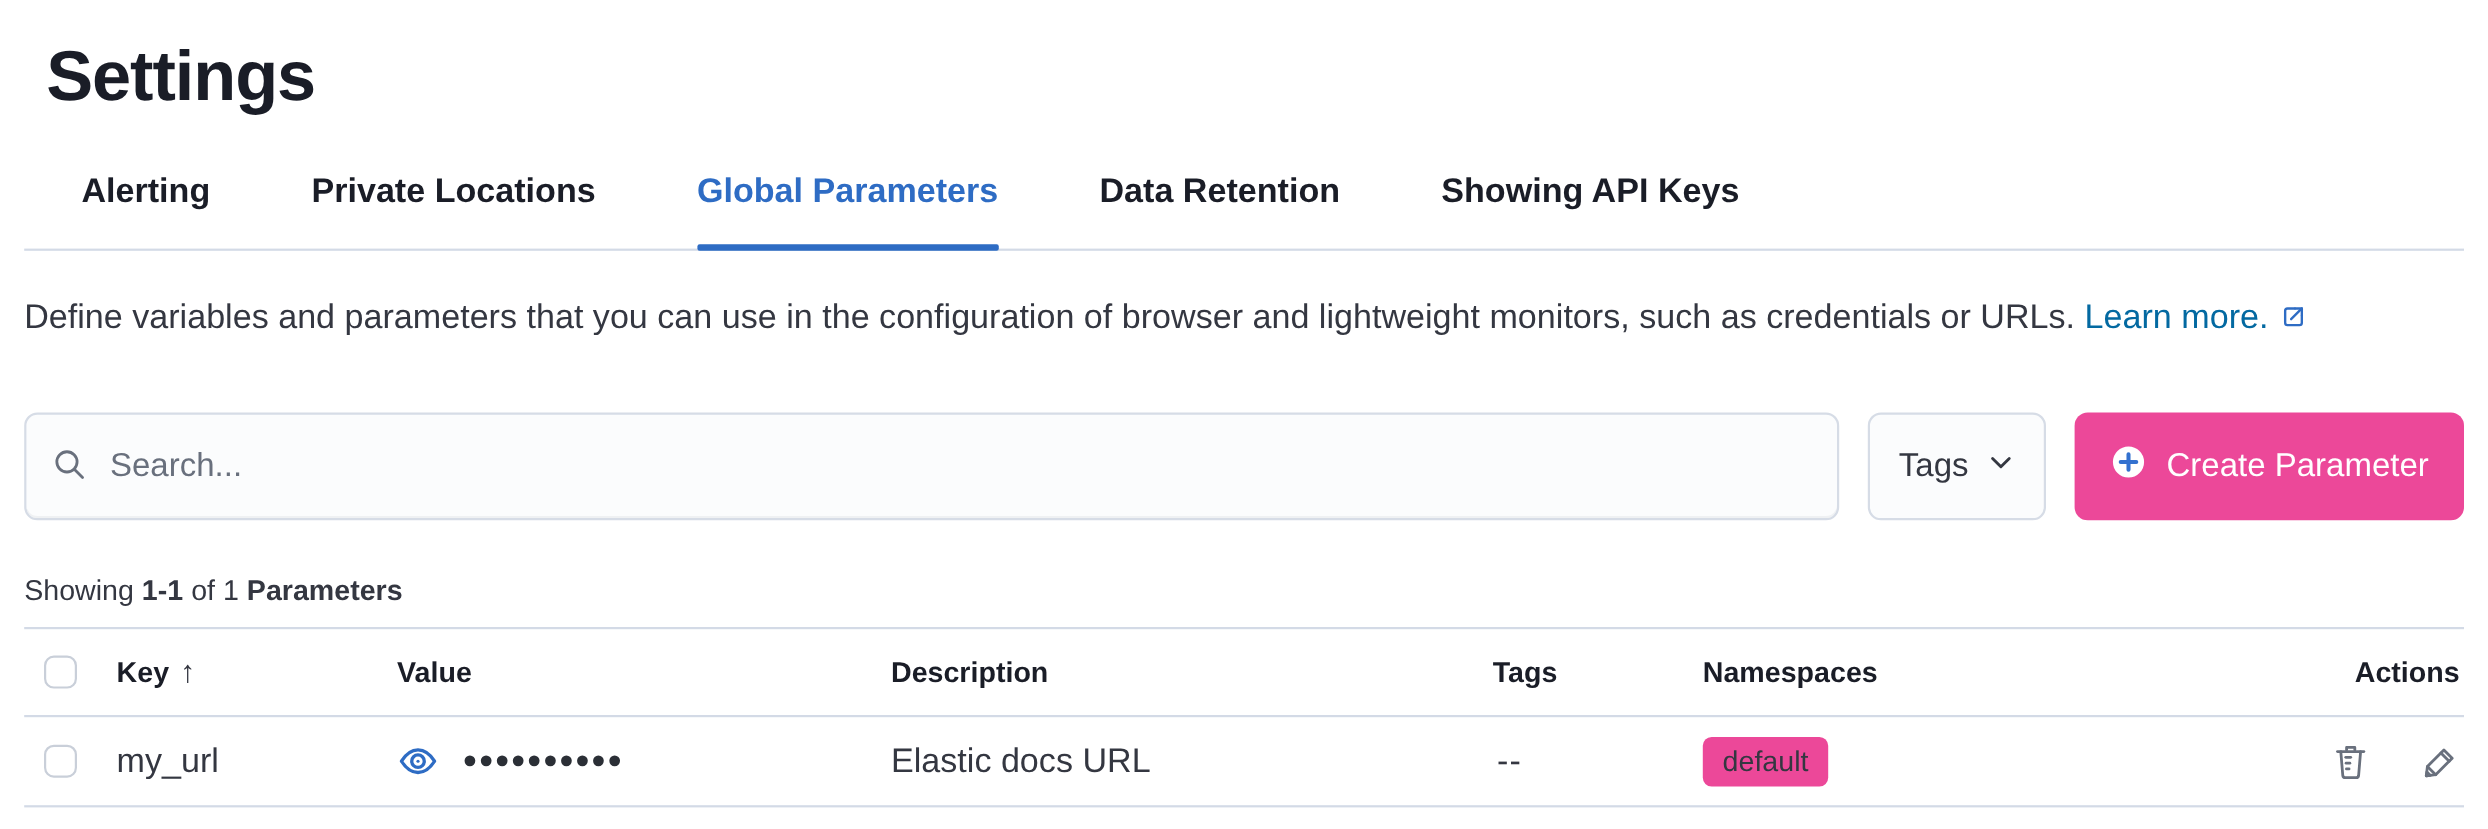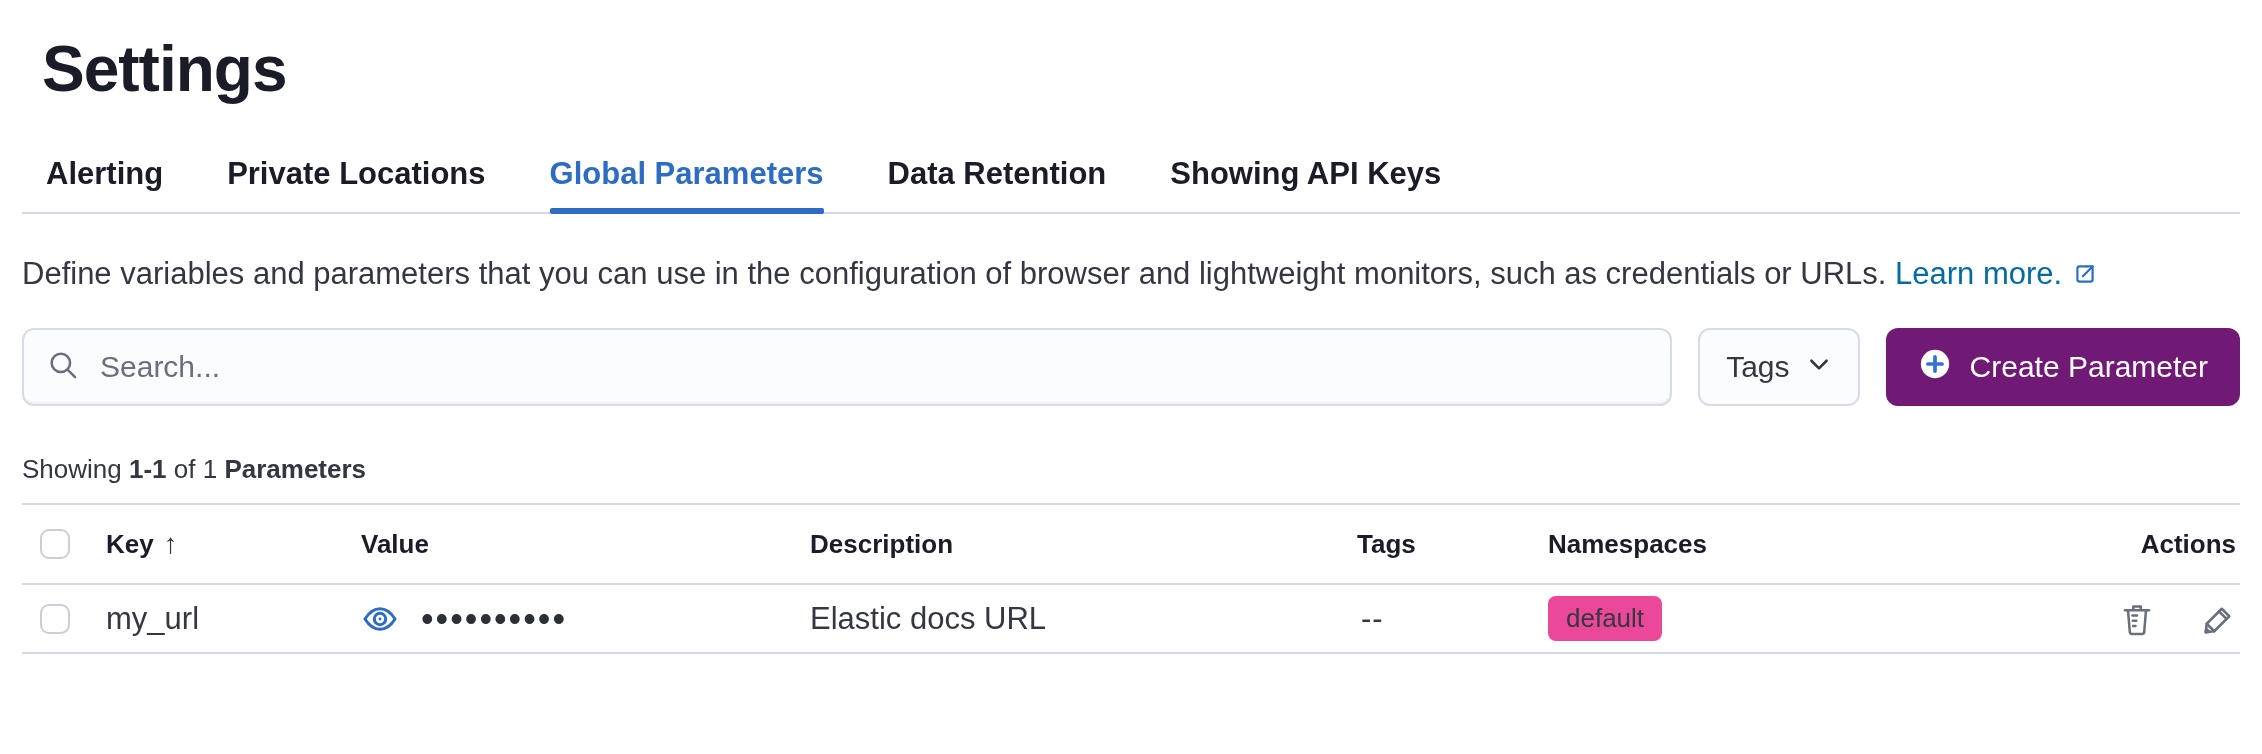--- a/index.html
+++ b/index.html
@@ -27,24 +27,25 @@
     border-bottom: 2px solid #d3dae6;
     display: flex;
     gap: 64px;
     padding-left: 24px;
   }
   .tab {
     position: relative;
     font-size: 31px;
     font-weight: 700;
     color: #1a1d27;
-    padding-bottom: 20px;
+    padding-bottom: 34px;
     cursor: pointer;
     background: none; border: none;
     font-family: inherit;
+    margin-left: 28px;
   }
   .tab.active { color: #2e6cc4; }
   .tab.active::after {
     content: "";
     position: absolute;
     left: 0; right: 0; bottom: -2px;
     height: 6px;
     background: #2e6cc4;
     border-radius: 2px;
   }
@@ -58,24 +59,24 @@
     max-width: 2205px;
   }
   .description a {
     color: #0369a1;
     text-decoration: none;
   }
   .ext-icon { display: inline-block; vertical-align: -3px; margin-left: 10px; }
 
   
   .toolbar {
-    margin-top: 27px;
+    margin-top: 60px;
     display: flex;
     gap: 26px;
-    height: 78px;
+    height: 98px;
     align-items: stretch;
   }
   .search-box {
     flex: 1;
     display: flex;
     align-items: center;
     gap: 20px;
     background: #fbfcfd;
     border: 2px solid #d6dce6;
     border-radius: 12px;
@@ -103,21 +104,21 @@
     font-family: inherit;
     font-size: 30px;
     color: #343741;
     cursor: pointer;
   }
   .create-btn {
     display: flex;
     align-items: center;
     gap: 18px;
     padding: 0 32px;
-    background: #701a75;
+    background: #ec4899;
     border: none;
     border-radius: 12px;
     font-family: inherit;
     font-size: 30px;
     font-weight: 500;
     color: #ffffff;
     cursor: pointer;
   }
 
   
@@ -134,21 +135,21 @@
     border-top: 2px solid #d3dae6;
     width: 100%;
   }
   .trow {
     display: grid;
     grid-template-columns: 78px 255px 449px 547px 191px 400px 1fr;
     align-items: center;
     border-bottom: 2px solid #d3dae6;
   }
   .trow.head { height: 80px; font-size: 26px; font-weight: 700; color: #1a1d27; }
-  .trow.body { height: 69px; font-size: 31px; color: #343741; }
+  .trow.body { height: 82px; font-size: 31px; color: #343741; }
   .cell { padding-left: 6px; }
   .cell.cb { padding-left: 18px; }
   .cell.actions { text-align: right; padding-right: 4px; }
   .checkbox {
     width: 30px; height: 30px;
     border: 2px solid #c9cfd9;
     border-radius: 9px;
     background: #fff;
     cursor: pointer;
   }

